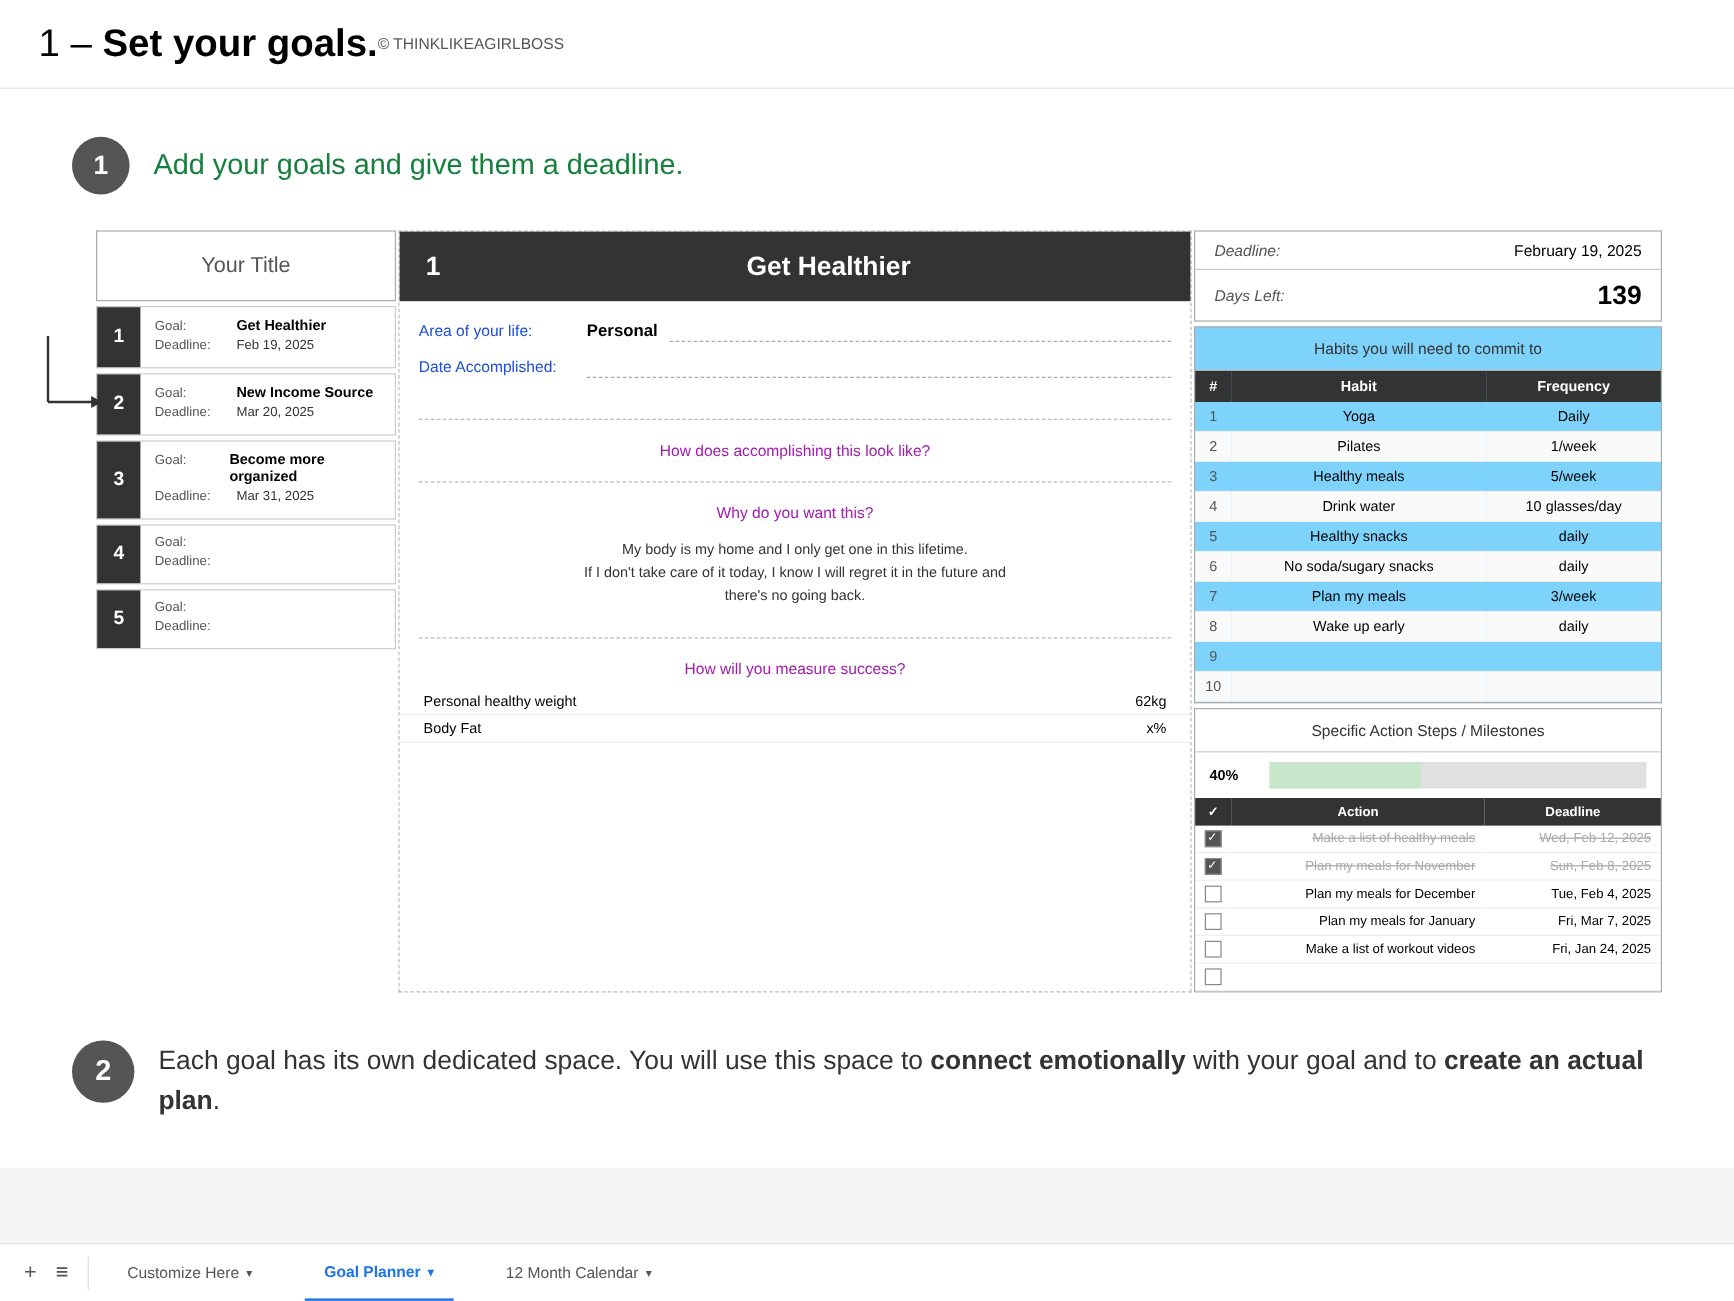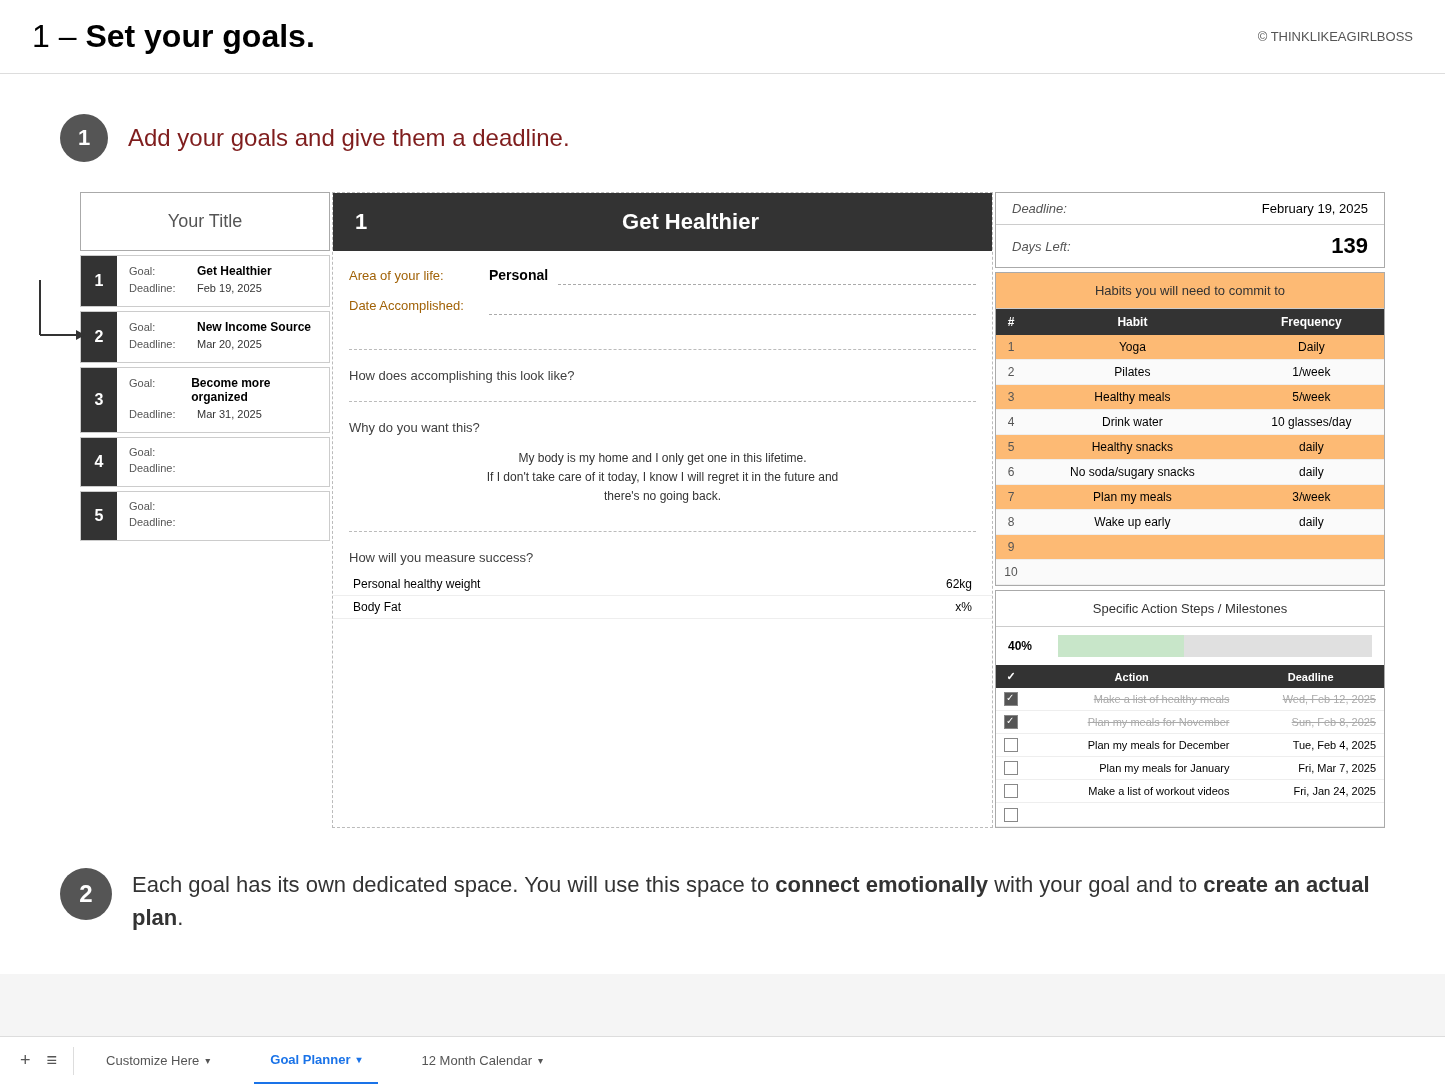--- a/index.html
+++ b/index.html
@@ -9,21 +9,20 @@
       width: 1445px;
       min-height: 1084px;
       overflow-x: hidden;
     }
 
     
     .top-header {
       background: white;
       padding: 18px 32px;
       display: flex;
-      justify-content: space-between;
       align-items: center;
       border-bottom: 1px solid #ddd;
     }
     .page-title {
       font-size: 32px;
       font-weight: 900;
     }
     .copyright {
       font-size: 13px;
       color: #555;
@@ -50,21 +49,21 @@
       color: white;
       font-size: 22px;
       font-weight: bold;
       display: flex;
       align-items: center;
       justify-content: center;
       flex-shrink: 0;
     }
     .step-text {
       font-size: 24px;
-      color: #7f1d1d;
+      color: #15803d;
     }
 
     
     .planner-wrapper {
       display: flex;
       gap: 0;
       margin-left: 20px;
     }
 
     
@@ -160,41 +159,42 @@
       padding: 14px 16px;
     }
     .field-row {
       display: flex;
       align-items: center;
       gap: 10px;
       margin-bottom: 10px;
       font-size: 13px;
     }
     .field-label {
-      color: #a16207;
+      color: #1d4ed8;
       width: 130px;
       flex-shrink: 0;
     }
     .field-value {
       font-weight: bold;
       font-size: 14px;
     }
     .field-input-line {
       border-bottom: 1.5px dashed #aaa;
       flex: 1;
       height: 20px;
     }
 
     .section-divider {
       border-top: 1.5px dashed #bbb;
       margin: 10px 16px;
     }
     .section-header {
+      text-align: center;
       font-size: 13px;
-      color: #404040;
+      color: #a21caf;
       padding: 8px 16px;
     }
     .section-content {
       padding: 6px 20px 14px;
       font-size: 12px;
       color: #333;
       text-align: center;
       line-height: 1.6;
     }
 
@@ -219,21 +219,21 @@
     
     .deadline-box {
       border: 1.5px solid #aaa;
       background: white;
       padding: 0;
     }
 
     
     .habits-section {
       border: 1.5px solid #aaa;
-      background: #fdba74;
+      background: #7dd3fc;
       margin-top: 4px;
     }
     .habits-title {
       text-align: center;
       padding: 10px;
       font-size: 13px;
       color: #333;
       border-bottom: 1px solid #ccc;
     }
     .habits-table {

